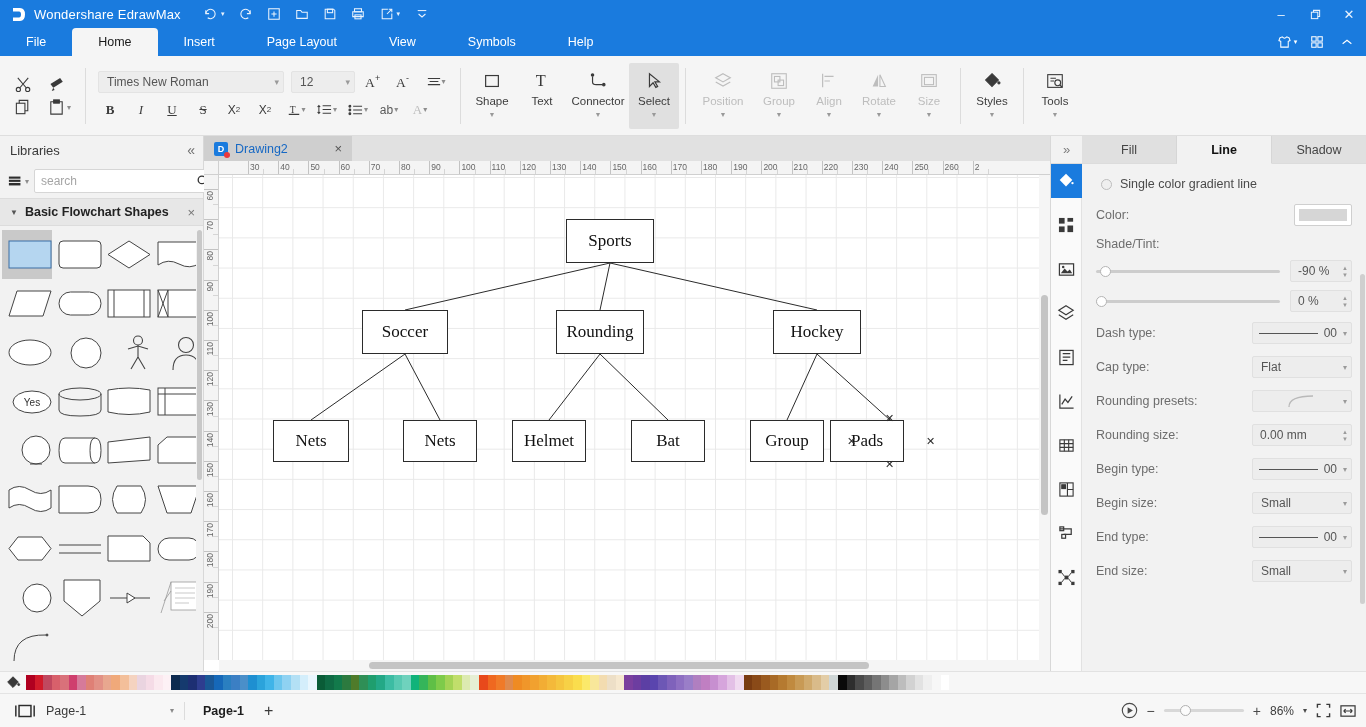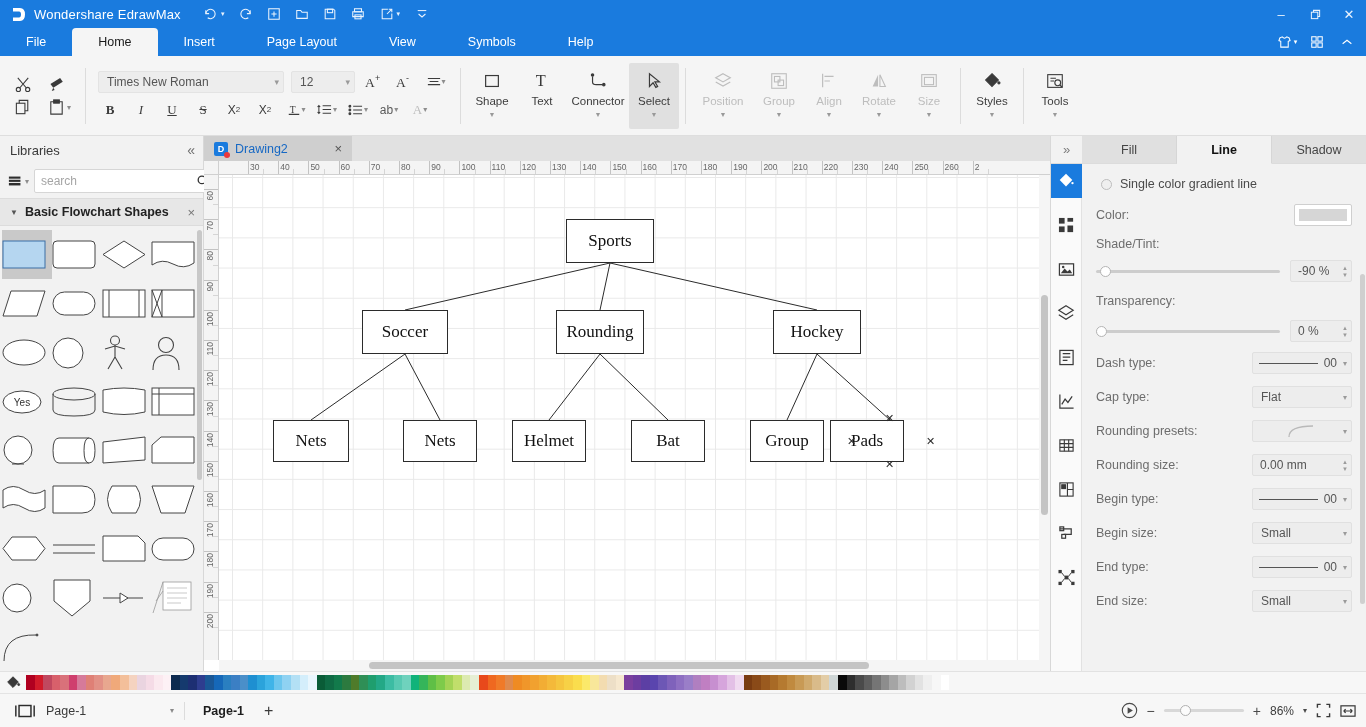--- a/index.html
+++ b/index.html
@@ -124,21 +124,21 @@
     padding: 0 8px 0 10px; border-top: 1px solid #dcdcdc; border-bottom: 1px solid #dcdcdc;
   }
   .sec-caret { font-size: 8px; color: #555; margin-right: 7px; }
   .sec-title { font-size: 12.5px; color: #222; font-weight: bold; }
   .sec-x { margin-left: auto; color: #777; font-size: 13px; }
   .shape-grid {
     flex: 1; overflow: hidden; display: grid; grid-template-columns: repeat(4, 1fr);
     align-content: start; padding: 4px 2px 0 2px; position: relative; background: #f2f2f2;
   }
   .shape-cell {
-    height: 49px; display: flex; align-items: center; justify-content: flex-start;
+    height: 49px; display: flex; align-items: center; justify-content: flex-end;
   }
   .shape-cell.sel { background: #c9c9c9; }
   .lib-scroll {
     position: absolute; right: 0; top: 0; width: 7px; height: 100%; background: #f2f2f2;
   }
   .lib-scroll .thumb {
     position: absolute; top: 4px; left: 1px; width: 5px; height: 250px;
     background: #c8c8c8; border-radius: 3px;
   }
 
@@ -1174,23 +1174,20 @@
             </span>
             <span class="spin">
               <span class="val">-90 %</span>
               <span class="arrows">
                   <span>▲</span>
                   <span>▼</span>
                 </span>
             </span>
           </div>
 
-          <div class="rp-row" style="height:30px;">
-            <span class="rp-label">Transparency:</span>
-          </div>
           <div class="slider-row">
             <span class="slider">
               <span class="track"></span>
                 <span class="knob" style="left:0%;"></span>
             </span>
             <span class="spin">
               <span class="val">0 %</span>
               <span class="arrows">
                   <span>▲</span>
                   <span>▼</span>

